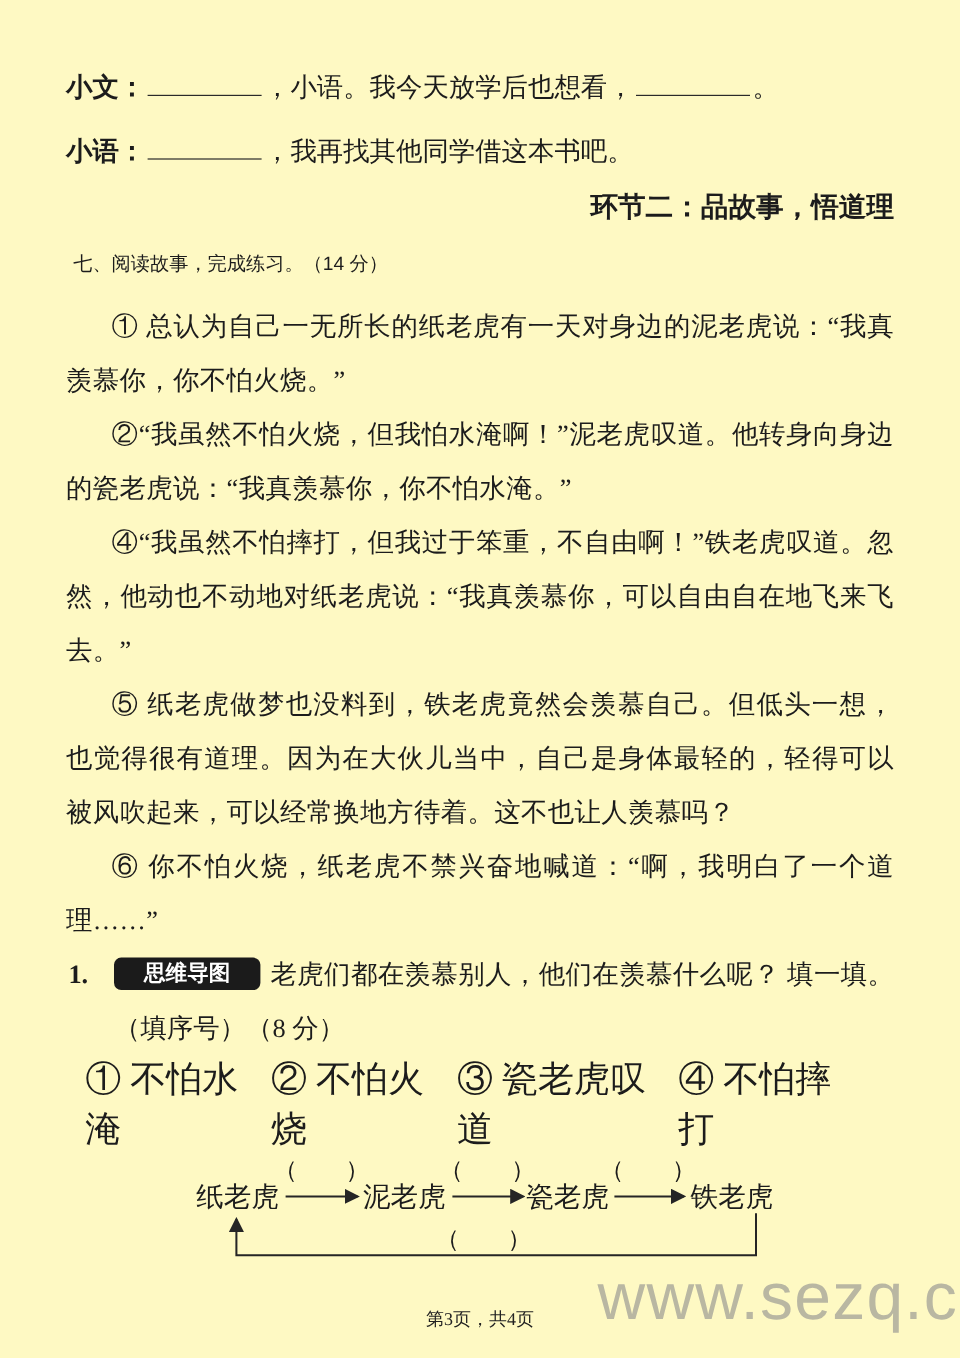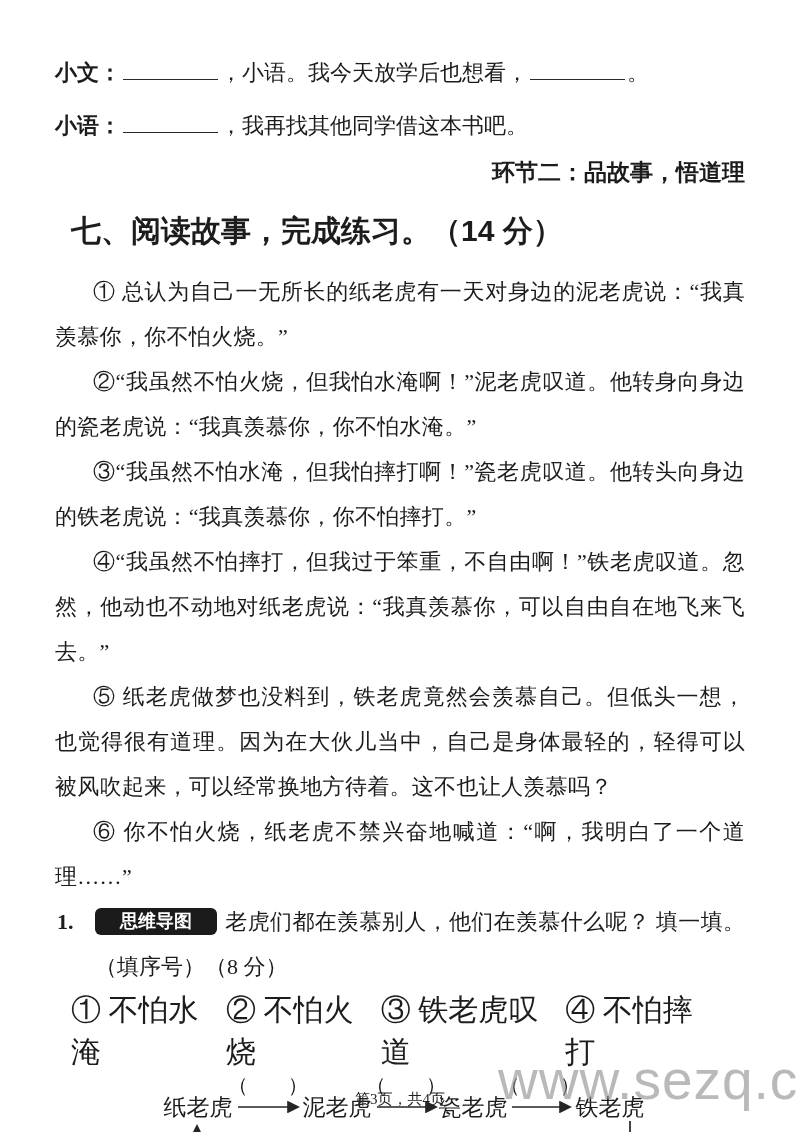--- a/index.html
+++ b/index.html
@@ -1,20 +1,20 @@
 <!DOCTYPE html>
 <html><head>
 <meta charset="utf-8">
 <style>
   html,body{margin:0;padding:0;background:#e8e8e8;}
   .page{
     position:relative;
     width:800px;height:1132px;
     margin:0 auto;
-    background:#ffffff;
+    background:#fef9c3;
     overflow:hidden;
     color:#1c1c1c;
     font-family:"Liberation Serif","DejaVu Serif",serif;
   }
   .content{padding:46px 55px 0 55px;}
 
   
   .dline{font-size:22px;line-height:53px;white-space:nowrap;}
   .speaker{font-family:"Liberation Sans","DejaVu Sans",sans-serif;font-weight:bold;}
   .blank{
@@ -22,22 +22,22 @@
     border-bottom:1.6px solid #2a2a2a;
     vertical-align:baseline;margin:0 2px;
   }
 
   
   .h-center{
     text-align:right;font-size:23px;line-height:40px;margin:0;
     font-family:"Liberation Sans","DejaVu Sans",sans-serif;font-weight:bold;
   }
   .h-left{
-    font-size:30px;line-height:45px;margin:16px;
-    font-family:"Liberation Sans","DejaVu Sans",sans-serif;font-weight:bold;
+    font-size:16px;line-height:45px;margin:6px;
+    font-family:"Liberation Sans","DejaVu Sans",sans-serif;font-weight:normal;
   }
   .story-title{
     text-align:center;font-size:22px;line-height:44px;margin:0;
     font-family:"Liberation Sans","DejaVu Sans",sans-serif;font-weight:bold;
   }
 
   
   .para{
     margin:0;font-size:22px;line-height:45px;
     text-align:justify;text-indent:38px;letter-spacing:.3px;
@@ -90,34 +90,33 @@
 
     <div class="dline">
       <span class="speaker">小语：</span><span class="blank"></span><span>，我再找其他同学借这本书吧。</span>
     </div>
 
     <h2 class="h-center">环节二：品故事，悟道理</h2>
     <h3 class="h-left">七、阅读故事，完成练习。（14 分）</h3>
 
     <p class="para">① 总认为自己一无所长的纸老虎有一天对身边的泥老虎说：“我真羡慕你，你不怕火烧。”</p>
     <p class="para">②“我虽然不怕火烧，但我怕水淹啊！”泥老虎叹道。他转身向身边的瓷老虎说：“我真羡慕你，你不怕水淹。”</p>
-    <p class="para">③“我虽然不怕水淹，但我怕摔打啊！”瓷老虎叹道。他转头向身边的铁老虎说：“我真羡慕你，你不怕摔打。”</p>
     <p class="para">④“我虽然不怕摔打，但我过于笨重，不自由啊！”铁老虎叹道。忽然，他动也不动地对纸老虎说：“我真羡慕你，可以自由自在地飞来飞去。”</p>
     <p class="para">⑤ 纸老虎做梦也没料到，铁老虎竟然会羡慕自己。但低头一想，也觉得很有道理。因为在大伙儿当中，自己是身体最轻的，轻得可以被风吹起来，可以经常换地方待着。这不也让人羡慕吗？</p>
     <p class="para">⑥ 你不怕火烧，纸老虎不禁兴奋地喊道：“啊，我明白了一个道理……”</p>
 
     <div class="question">
       <span class="qnum">1.</span>
       <span class="badge">思维导图</span><span>老虎们都在羡慕别人，他们在羡慕什么呢？ 填一填。（填序号）（8 分）</span>
     </div>
 
     <div class="options">
       <span>① 不怕水淹</span>
       <span>② 不怕火烧</span>
-      <span>③ 铁老虎叹道</span>
+      <span>③ 瓷老虎叹道</span>
       <span>④ 不怕摔打</span>
     </div>
 
     <svg class="diagram" viewBox="0 0 500 92" width="500" height="92">
       <defs>
         <marker id="ah" viewBox="0 0 10 10" refX="8.5" refY="5" markerWidth="7.5" markerHeight="7.5" orient="auto-start-reverse">
           <path d="M0,0 L10,5 L0,10 z" fill="#252525"></path>
         </marker>
       </defs>
       <text x="38" y="40" text-anchor="middle">纸老虎</text>

